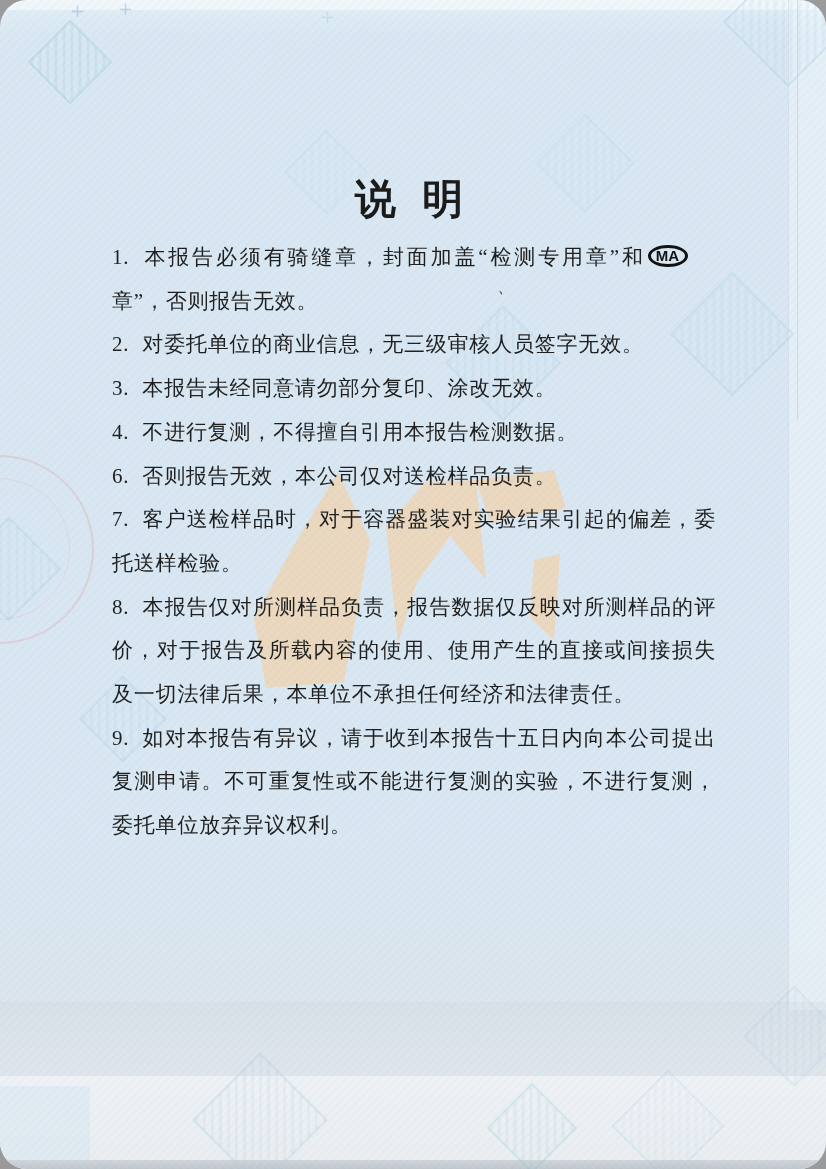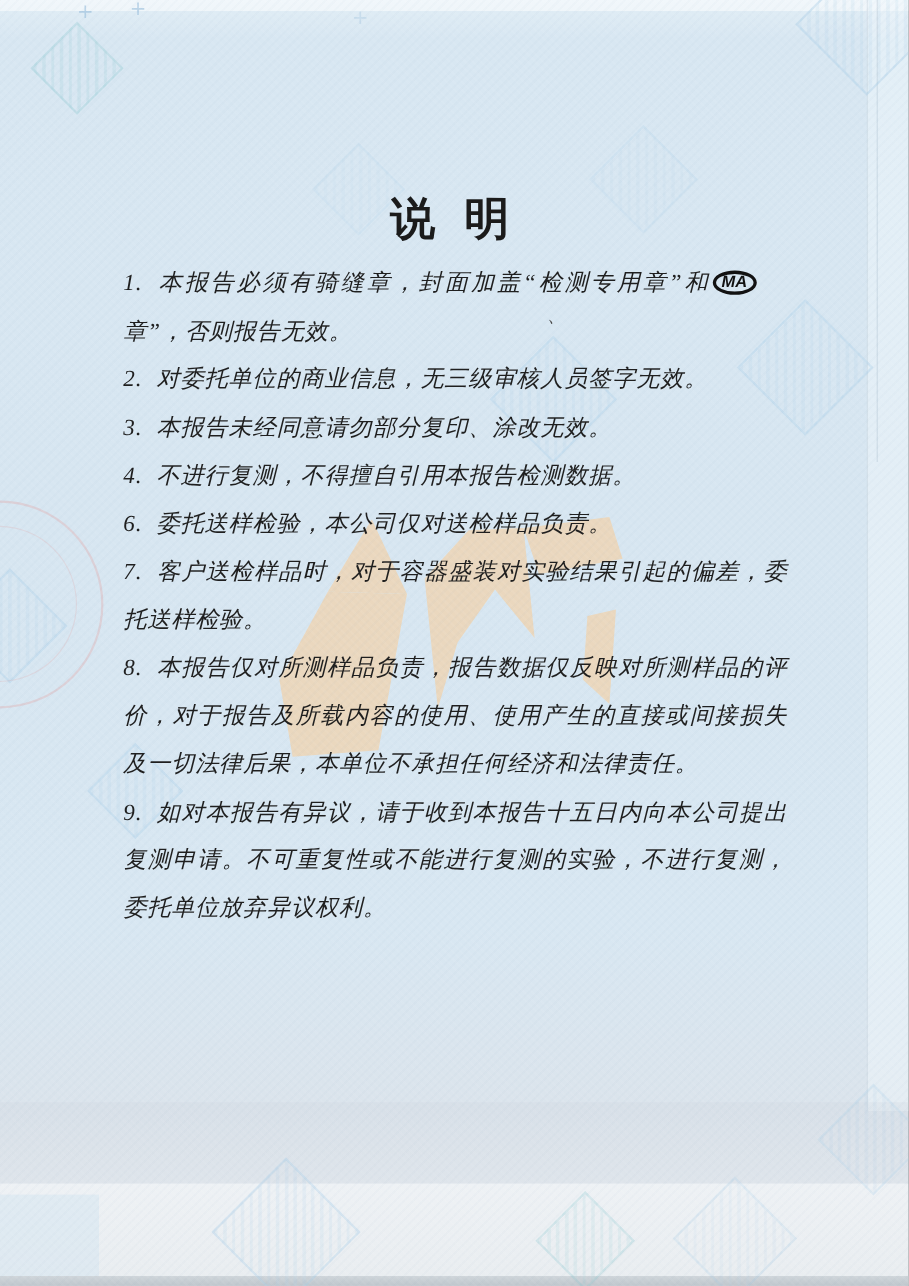--- a/index.html
+++ b/index.html
@@ -4,20 +4,21 @@
 <style>
   html,body{margin:0;padding:0;background:#9a9a9a;}
   .page{
     position:relative;
     width:826px;height:1169px;
     margin:0 auto;
     overflow:hidden;
     background:linear-gradient(180deg,#e2eef6 0%,#d8e7f2 3%,#d7e6f1 40%,#d8e7f2 72%,#dbe4ec 86%,#e4e9ee 100%);
     font-family:"Liberation Serif","DejaVu Serif",serif;
     color:#222;
+    border-radius:27px;
   }
   
   .page::before{
     content:"";position:absolute;inset:0;pointer-events:none;
     background:
       repeating-linear-gradient(45deg,rgba(255,255,255,.045) 0 2px,transparent 2px 5px),
       repeating-linear-gradient(-45deg,rgba(120,150,175,.03) 0 2px,transparent 2px 6px);
     z-index:5;
   }
   
@@ -59,21 +60,21 @@
     text-align:center;font-size:41px;font-weight:bold;letter-spacing:8px;
     z-index:10;color:#1b1b1b;
   }
 
   
   .notes{
     position:absolute;left:112px;top:236px;width:604px;z-index:10;
   }
   .note{
     margin:0;font-size:21px;line-height:43.7px;letter-spacing:.8px;
-    text-align:justify;color:#1f1f1f;font-style:italic;
+    text-align:justify;color:#1f1f1f;
   }
   .note-num{margin-right:13px;}
   .cma{
     display:inline-block;border:3px solid #121212;border-radius:50%;
     padding:0 6px 0 5px;margin:0 4px 0 2px;
     font-family:"Liberation Sans","DejaVu Sans",sans-serif;
     font-weight:bold;font-size:15px;line-height:16px;letter-spacing:0;
     transform:translateY(-3px);color:#121212;
   }
   .stray-mark{
@@ -126,19 +127,19 @@
 
   <div class="title">说 明</div>
 
   <span class="stray-mark">、</span>
 
   <div class="notes">
       <p class="note"><span class="note-num">1.</span><span>本报告必须有骑缝章，封面加盖“检测专用章”和</span><span class="cma">MA</span><span>　章”，否则报告无效。</span></p>
       <p class="note"><span class="note-num">2.</span><span>对委托单位的商业信息，无三级审核人员签字无效。</span></p>
       <p class="note"><span class="note-num">3.</span><span>本报告未经同意请勿部分复印、涂改无效。</span></p>
       <p class="note"><span class="note-num">4.</span><span>不进行复测，不得擅自引用本报告检测数据。</span></p>
-      <p class="note"><span class="note-num">6.</span><span>委托送样检验，本公司仅对送检样品负责。</span></p>
+      <p class="note"><span class="note-num">6.</span><span>否则报告无效，本公司仅对送检样品负责。</span></p>
       <p class="note"><span class="note-num">7.</span><span>客户送检样品时，对于容器盛装对实验结果引起的偏差，委托送样检验。</span></p>
       <p class="note"><span class="note-num">8.</span><span>本报告仅对所测样品负责，报告数据仅反映对所测样品的评价，对于报告及所载内容的使用、使用产生的直接或间接损失及一切法律后果，本单位不承担任何经济和法律责任。</span></p>
       <p class="note"><span class="note-num">9.</span><span>如对本报告有异议，请于收到本报告十五日内向本公司提出复测申请。不可重复性或不能进行复测的实验，不进行复测，委托单位放弃异议权利。</span></p>
     </div>
 
 </div>
 
 </body></html>

